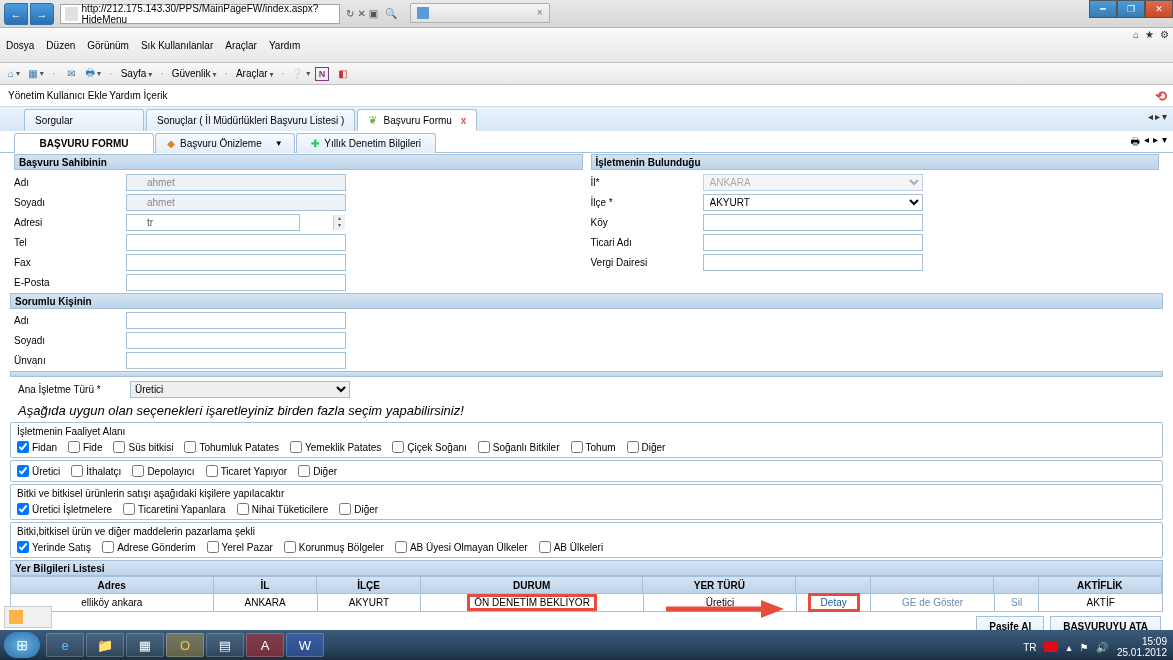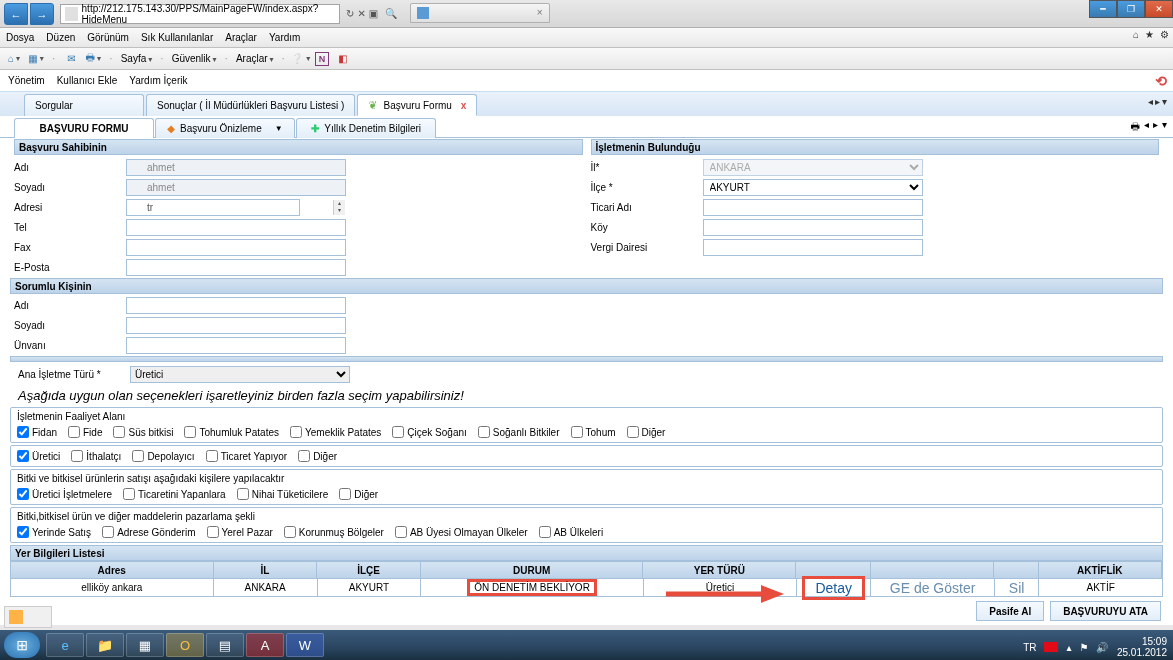--- a/index.html
+++ b/index.html
@@ -15,28 +15,28 @@
 .tab-strip{flex:1;height:22px;display:flex;margin-left:6px}
 .b-tab{min-width:140px;height:20px;background:linear-gradient(#f5f5f5,#e0e0e0);border:1px solid #b0b0b0;border-radius:2px 2px 0 0;display:flex;align-items:center;padding:0 6px;font-size:11px}
 .b-tab .fav{width:12px;height:12px;background:#5b9bd5;margin-right:4px}
 .b-tab .x{margin-left:auto;color:#777;cursor:pointer}
 .win-ctl{position:absolute;top:0;right:0;display:flex}
 .wc{width:28px;height:18px;border:1px solid #555;display:flex;align-items:center;justify-content:center;font-size:9px;color:#fff}
 .wc.min{background:linear-gradient(#4a9ce0,#3a7bb0)}
 .wc.max{background:linear-gradient(#4a9ce0,#3a7bb0)}
 .wc.cls{background:linear-gradient(#e06a4a,#c74b2b)}
 .tray{position:absolute;top:3px;right:4px;display:flex;gap:6px;color:#333;top:29px}
-.menubar{height:20px;background:linear-gradient(#f9f9f9,#e8e8e8);border-bottom:1px solid #c0c0c0;display:flex;align-items:center;padding:0 6px;gap:12px;font-size:11px}
+.menubar{height:35px;background:linear-gradient(#f9f9f9,#e8e8e8);border-bottom:1px solid #c0c0c0;display:flex;align-items:center;padding:0 6px;gap:12px;font-size:11px}
 .menubar span{cursor:pointer}
 .toolbar2{height:22px;background:linear-gradient(#f9f9f9,#e8e8e8);border-bottom:1px solid #c0c0c0;display:flex;align-items:center;padding:0 6px;gap:6px;font-size:11px;position:relative}
 .tb-ico{width:16px;height:16px;display:inline-flex;align-items:center;justify-content:center;color:#3a7bb0;cursor:pointer}
 .tb-sep{color:#999;margin:0 2px}
 .tb-drop::after{content:"▾";font-size:8px;margin-left:2px;color:#555}
 .app{background:#fff;height:555px;overflow:hidden;position:relative}
-.topmenu{height:22px;border-bottom:1px solid #c8ddf0;display:flex;align-items:center;padding:0 8px;gap:12px;font-size:11px;position:relative}
+.topmenu{height:22px;border-bottom:1px solid #c8ddf0;display:flex;align-items:center;padding:0 8px;gap:2px;font-size:11px;position:relative}
 .topmenu .reset{position:absolute;right:6px;color:#d94a4a;font-weight:bold;font-size:14px;cursor:pointer}
 .pagetabs{height:24px;display:flex;background:linear-gradient(#eaf2fb,#d7e6f5);padding:2px 24px 0;position:relative}
 .ptab{height:22px;min-width:120px;border:1px solid #a5c0db;border-bottom:none;background:linear-gradient(#f5faff,#e4eef8);display:flex;align-items:center;padding:0 10px;gap:6px;font-size:11px;border-radius:3px 3px 0 0;margin-right:2px;cursor:pointer}
 .ptab.wide{min-width:180px}
 .ptab.active{background:#fff;border-bottom:1px solid #fff;font-weight:normal}
 .ptab .leaf{color:#6ab04c;font-size:11px}
 .ptab .xr{color:#d9534f;font-weight:bold;margin-left:auto;font-size:10px}
 .ptnav{position:absolute;right:6px;top:4px;display:flex;gap:2px;font-size:9px;color:#333}
 .subtabs{height:22px;display:flex;border-bottom:1px solid #a5c0db;padding:2px 14px 0;background:#fff;position:relative}
 .stab{height:20px;min-width:140px;border:1px solid #a5c0db;border-bottom:none;display:flex;align-items:center;justify-content:center;gap:5px;padding:0 10px;font-size:10px;border-radius:3px 3px 0 0;background:linear-gradient(#f5faff,#e4eef8);margin-right:1px;cursor:pointer}
@@ -74,21 +74,21 @@
 .c-durum{flex:2.2}
 .c-yer{flex:1.5}
 .c-btn1{flex:0.7}
 .c-btn2{flex:1.2}
 .c-btn3{flex:0.4}
 .c-akt{flex:1.2}
 .redbox{border:3px solid #e74c3c;padding:0 4px;margin:-1px 0}
 .redbox2{border:3px solid #e74c3c;padding:1px 10px;margin:-2px 0}
 .arrow{position:absolute;left:655px;top:4px;pointer-events:none}
 .arrow svg{overflow:visible}
-.linkbtn{font-size:14px;color:#6a8eaf;cursor:pointer}
+.linkbtn{font-size:10px;color:#6a8eaf;cursor:pointer}
 .linkbtn.active{color:#155a9e}
 .bottombar{position:absolute;bottom:3px;right:12px;display:flex;gap:6px}
 .bbtn{height:20px;border:1px solid #a5c0db;background:linear-gradient(#f5faff,#e4eef8);padding:0 12px;font-size:10px;font-weight:bold;cursor:pointer}
 .taskbar{position:absolute;bottom:0;left:0;right:0;height:30px;background:linear-gradient(#3a5a7a 0%,#2a4560 60%,#1a3040 100%);display:flex;align-items:center;padding:0 4px}
 .start{width:36px;height:26px;border-radius:13px;background:radial-gradient(#6ab0e0,#2a70b0);margin-right:6px;display:flex;align-items:center;justify-content:center;color:#fff;font-size:14px}
 .task-ico{width:38px;height:24px;border:1px solid rgba(255,255,255,0.2);border-radius:2px;margin-right:2px;background:rgba(255,255,255,0.08);display:flex;align-items:center;justify-content:center;color:#fff;font-size:13px}
 .sys{position:absolute;right:6px;bottom:2px;color:#fff;font-size:10px;display:flex;align-items:center;gap:8px}
 .sys .clk{text-align:right;line-height:11px}
 .tr-flag{width:14px;height:10px;background:#e30a17;position:relative;display:inline-block}
 .starticon{position:absolute;bottom:32px;left:4px;width:48px;height:22px;background:#f0f0f0;border:1px solid #ccc;display:flex;align-items:center;padding:0 4px;gap:3px}
@@ -250,25 +250,25 @@
       <div class="col">
         <div class="fld">
             <span class="lbl">İl*</span>
             <select class="sel dis" disabled=""><option>ANKARA</option></select>
           </div>
         <div class="fld">
             <span class="lbl">İlçe *</span>
             <select class="sel"><option>AKYURT</option></select>
           </div>
         <div class="fld">
+            <span class="lbl">Köy</span>
+            <input class="inp" style="">
+          </div>
+        <div class="fld">
             <span class="lbl">Ticari Adı</span>
-            <input class="inp" style="">
-          </div>
-        <div class="fld">
-            <span class="lbl">Köy</span>
             <input class="inp" style="">
           </div>
         <div class="fld">
             <span class="lbl">Vergi Dairesi</span>
             <input class="inp" style="">
           </div>
       </div>
     </div>
 
     <div class="sechead">Sorumlu Kişinin</div>

